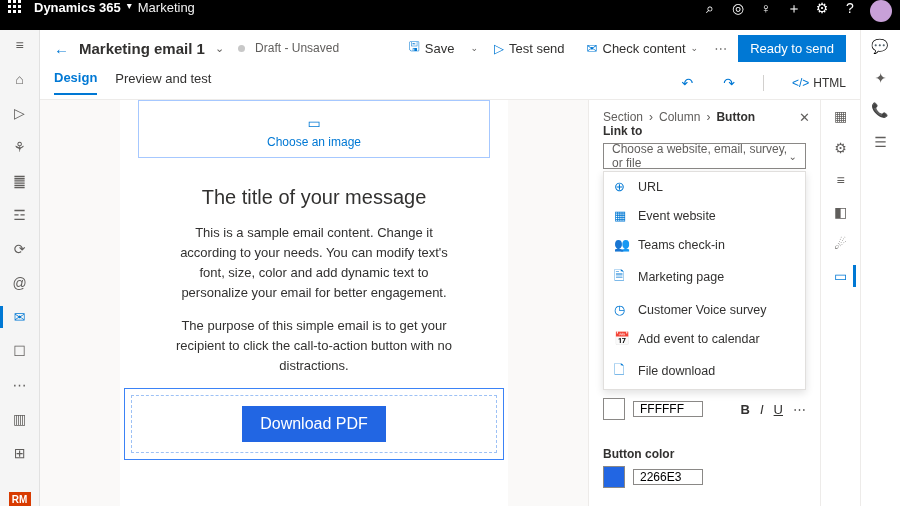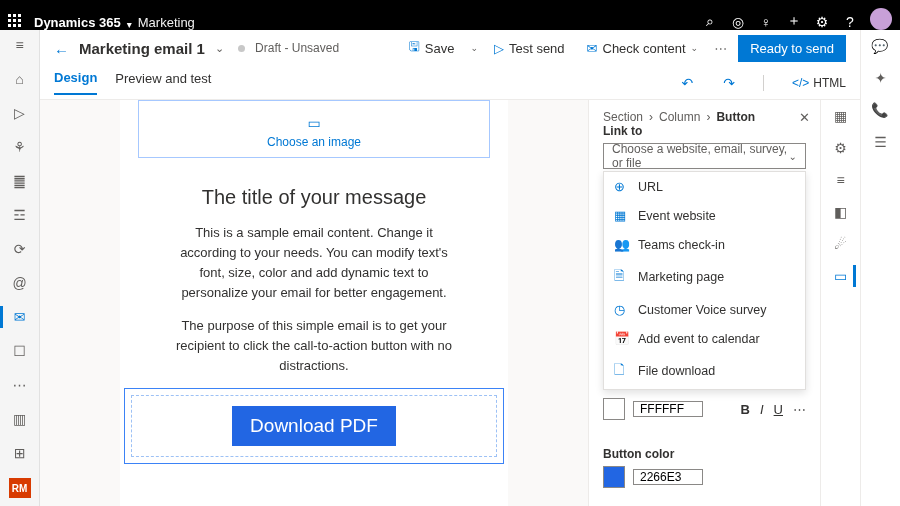--- a/index.html
+++ b/index.html
@@ -1,32 +1,32 @@
 <!DOCTYPE html>
 <html><head>
 <meta charset="utf-8">
 <style>
 *{box-sizing:border-box;margin:0;padding:0;font-family:"Segoe UI",Arial,sans-serif}
 body{width:900px;height:506px;overflow:hidden;background:#fff;font-size:13px;color:#323130}
-.topbar{height:30px;background:#000;color:#fff;display:flex;align-items:flex-end;padding:0 8px;font-size:13px}
+.topbar{height:30px;background:#000;color:#fff;display:flex;align-items:flex-start;padding:0 8px;font-size:13px}
 .topbar .waffle{width:16px;height:16px;margin-right:10px;display:grid;grid-template-columns:repeat(3,3px);grid-template-rows:repeat(3,3px);gap:2px}
 .topbar .waffle span{background:#fff}
 .topbar .brand{font-weight:600}
 .topbar .chev{margin:0 6px;font-size:10px}
 .topbar .area{opacity:.95}
 .topbar .spacer{flex:1}
 .topbar .ticon{width:28px;text-align:center;font-size:14px;cursor:pointer}
 .topbar .avatar{width:22px;height:22px;border-radius:50%;background:#c8a0d8;margin-left:6px}
 
 .shell{display:flex;height:476px}
 .leftrail{width:40px;background:#f5f5f5;border-right:1px solid #e1e1e1;display:flex;flex-direction:column;align-items:center;padding-top:6px;gap:16px}
 .leftrail .ritem{width:22px;height:18px;color:#605e5c;font-size:14px;display:flex;align-items:center;justify-content:center;cursor:pointer}
 .leftrail .ritem.active{color:#0078d4;position:relative}
 .leftrail .ritem.active::before{content:"";position:absolute;left:-9px;top:-2px;width:3px;height:22px;background:#0078d4}
-.leftrail .badge{width:22px;height:20px;background:#d83b01;color:#fff;font-size:10px;font-weight:700;display:flex;align-items:center;justify-content:center;margin-top:auto;margin-bottom:8px}
+.leftrail .badge{width:22px;height:14px;background:#d83b01;color:#fff;font-size:10px;font-weight:700;display:flex;align-items:center;justify-content:center;margin-top:auto;margin-bottom:0}
 
 .main{flex:1;display:flex;flex-direction:column;overflow:hidden}
 .cmdbar{height:36px;display:flex;align-items:center;padding:0 14px;gap:10px}
 .cmdbar .back{color:#0078d4;font-size:15px;cursor:pointer}
 .cmdbar .title{font-weight:600;font-size:15px}
 .cmdbar .status-dot{width:7px;height:7px;border-radius:50%;background:#c8c8c8;margin-left:4px}
 .cmdbar .status{color:#605e5c;font-size:12px}
 .cmdbar .spacer{flex:1}
 .cmdbar .cbtn{display:flex;align-items:center;gap:5px;color:#323130;font-size:13px;cursor:pointer;padding:4px 6px}
 .cmdbar .cicon{color:#0078d4;font-size:13px}
@@ -44,21 +44,21 @@
 .workarea{flex:1;display:flex;background:#faf9f8;overflow:hidden}
 .canvas{flex:1;overflow:auto;padding:0 80px}
 .email{background:#fff;width:100%;min-height:440px;position:relative}
 .imgbox{margin:0 18px;height:58px;border:1px solid #a6c8ff;display:flex;flex-direction:column;align-items:center;justify-content:flex-end;padding-bottom:8px}
 .imgbox .ph-icon{color:#0078d4;font-size:14px}
 .imgbox .ph-text{color:#0078d4;font-size:12px;margin-top:4px}
 .email h1{text-align:center;font-weight:400;font-size:20px;margin:28px 20px 14px}
 .email p{text-align:center;font-size:13px;color:#323130;margin:0 48px 12px;line-height:1.55}
 .ctawrap{margin:12px 4px 18px;border:1px solid #3b82f6;padding:6px}
 .ctawrap-inner{border:1px dashed #9dc1f5;padding:10px;display:flex;justify-content:center}
-.cta{background:#2266e3;color:#fff;border:none;padding:9px 18px;font-size:19px;cursor:pointer}
+.cta{background:#2266e3;color:#fff;border:none;padding:9px 18px;font-size:16px;cursor:pointer}
 
 .panel{width:232px;background:#fff;border-left:1px solid #edebe9;padding:10px 14px;overflow:hidden;position:relative}
 .panel .crumbs{font-size:12px;color:#605e5c;display:flex;align-items:center;gap:6px}
 .panel .crumbs .cur{color:#323130;font-weight:600}
 .panel .close{position:absolute;top:10px;right:10px;color:#605e5c;cursor:pointer;font-size:13px}
 .panel h2{font-size:17px;font-weight:600;margin:8px 0 16px}
 .panel .lbl{font-size:12px;font-weight:600;margin-bottom:5px}
 .panel .dd{border:1px solid #8a8886;height:26px;display:flex;align-items:center;justify-content:space-between;padding:0 8px;font-size:12px;color:#605e5c;cursor:pointer}
 .menu{border:1px solid #e1dfdd;box-shadow:0 3px 8px rgba(0,0,0,.12);margin-top:2px;background:#fff}
 .menu .mi{display:flex;align-items:center;gap:9px;padding:7px 10px;font-size:12.5px;cursor:pointer}

